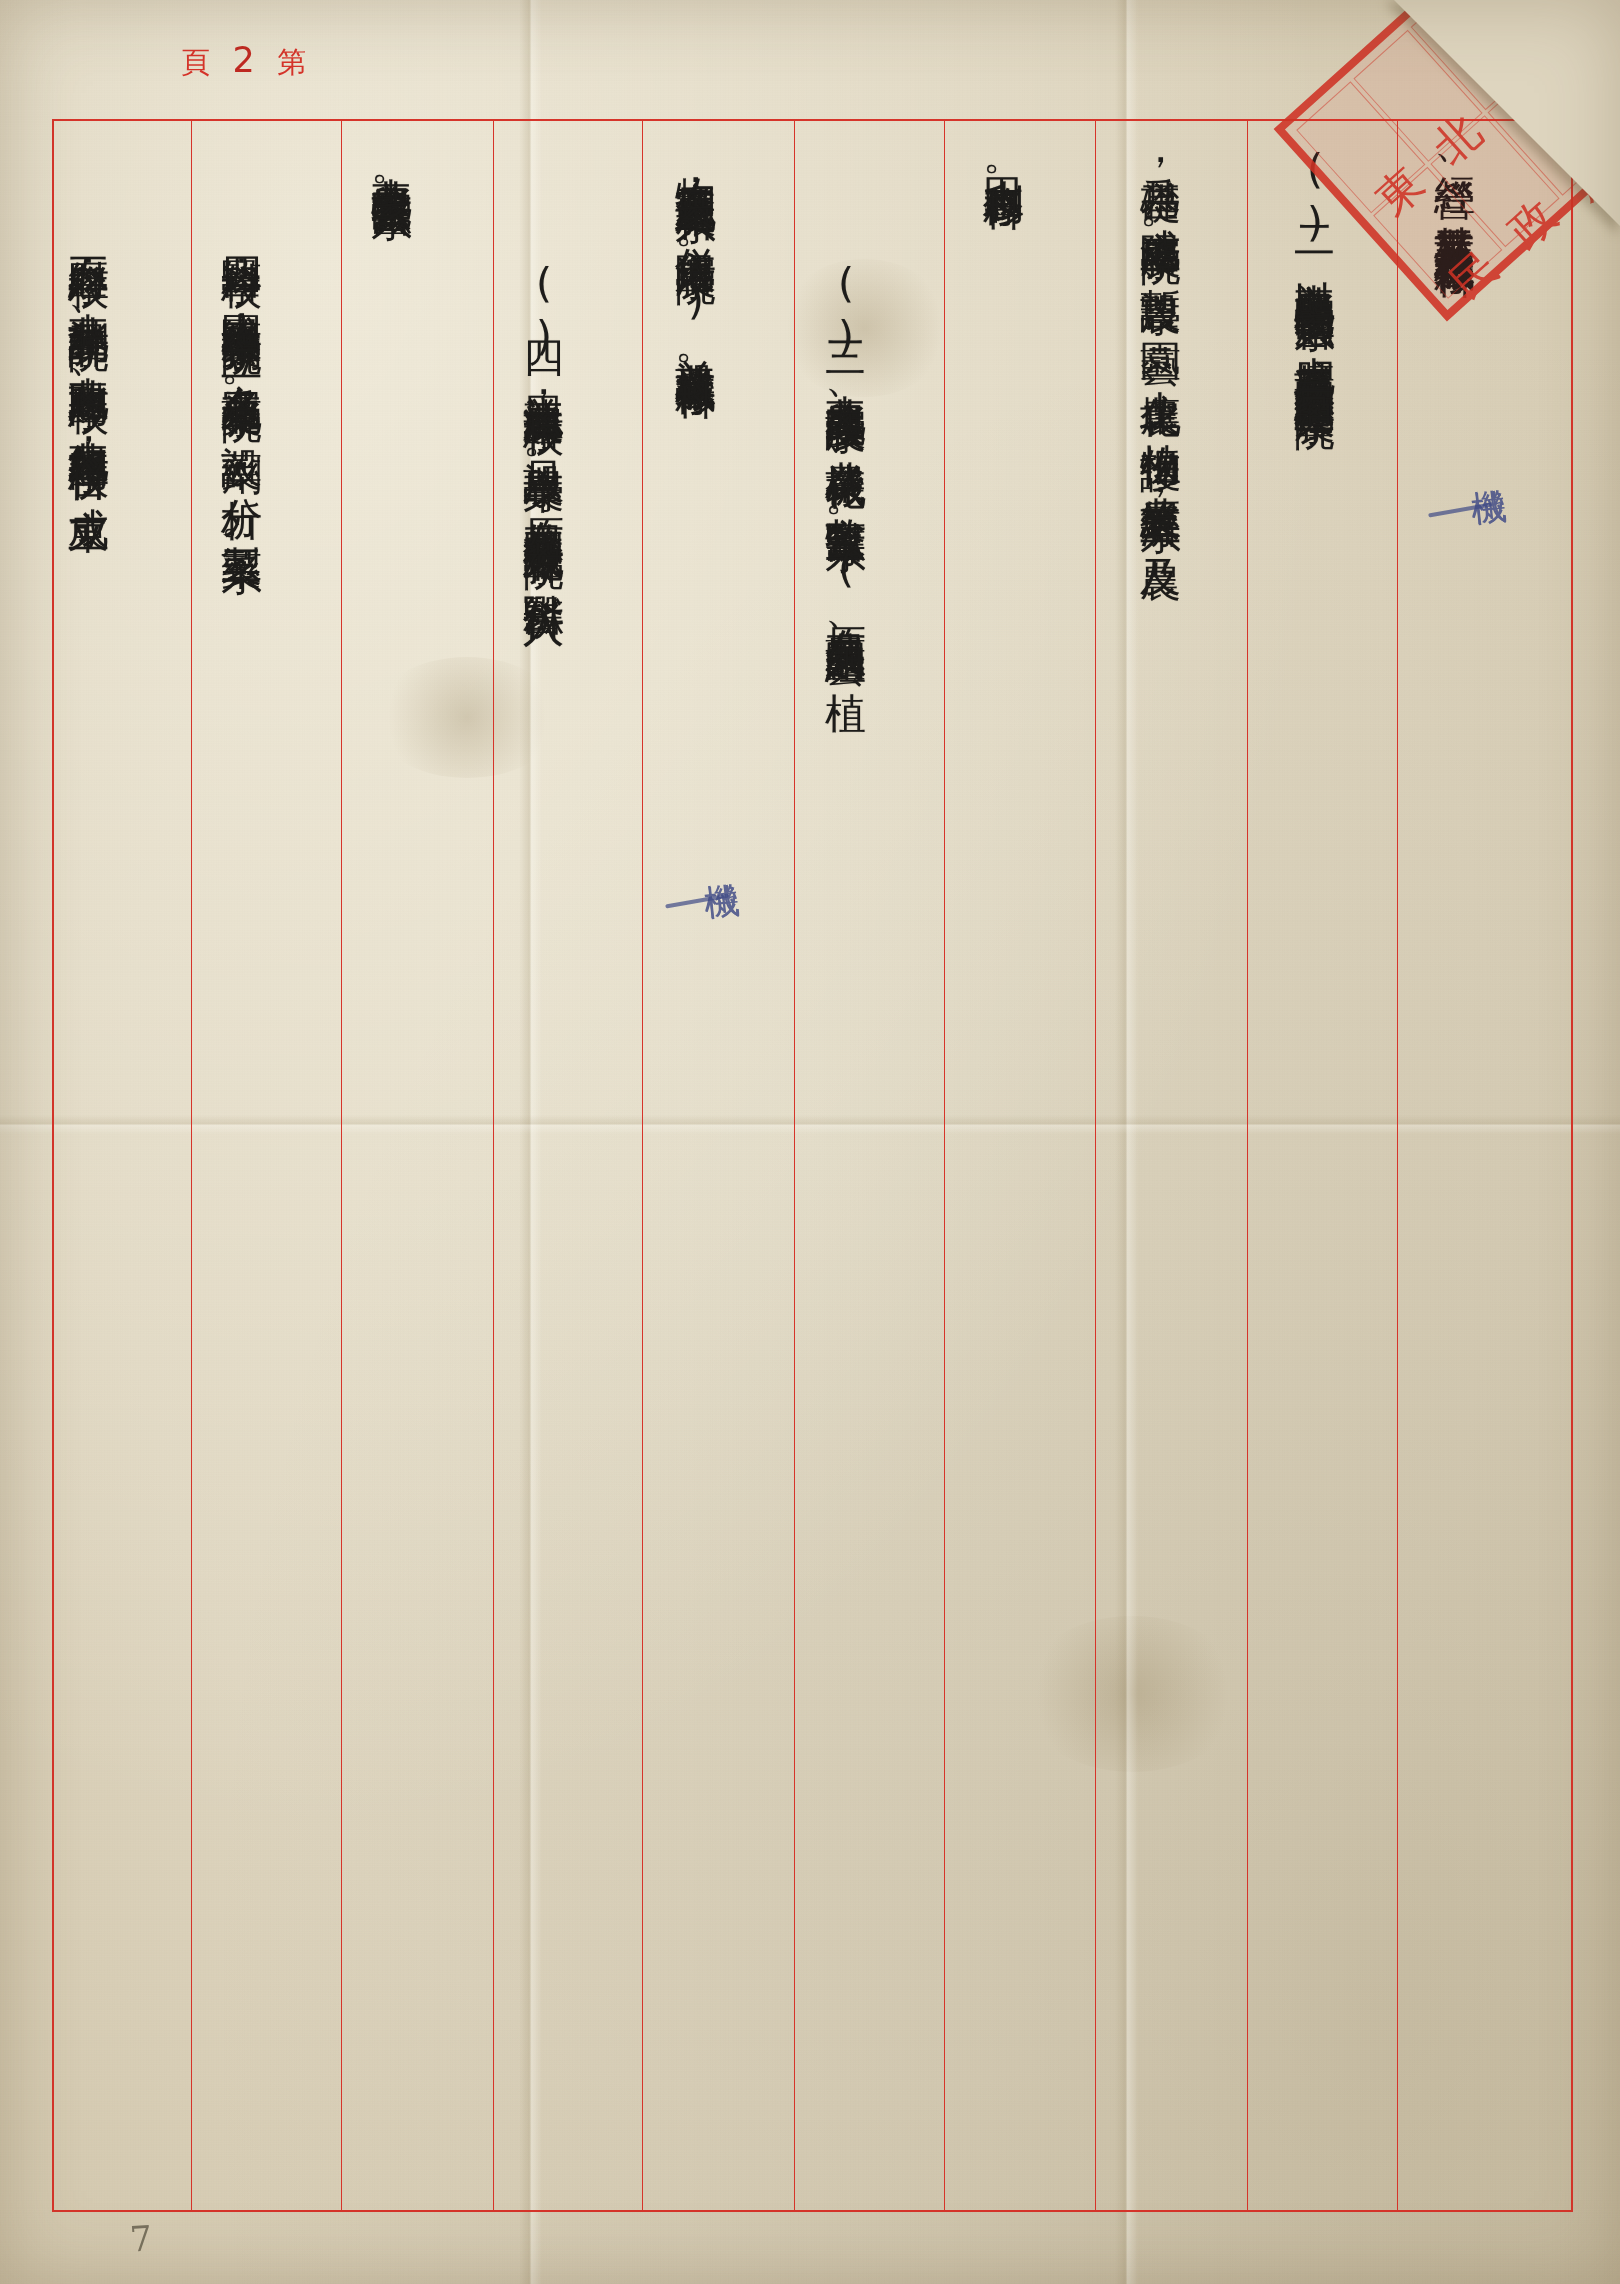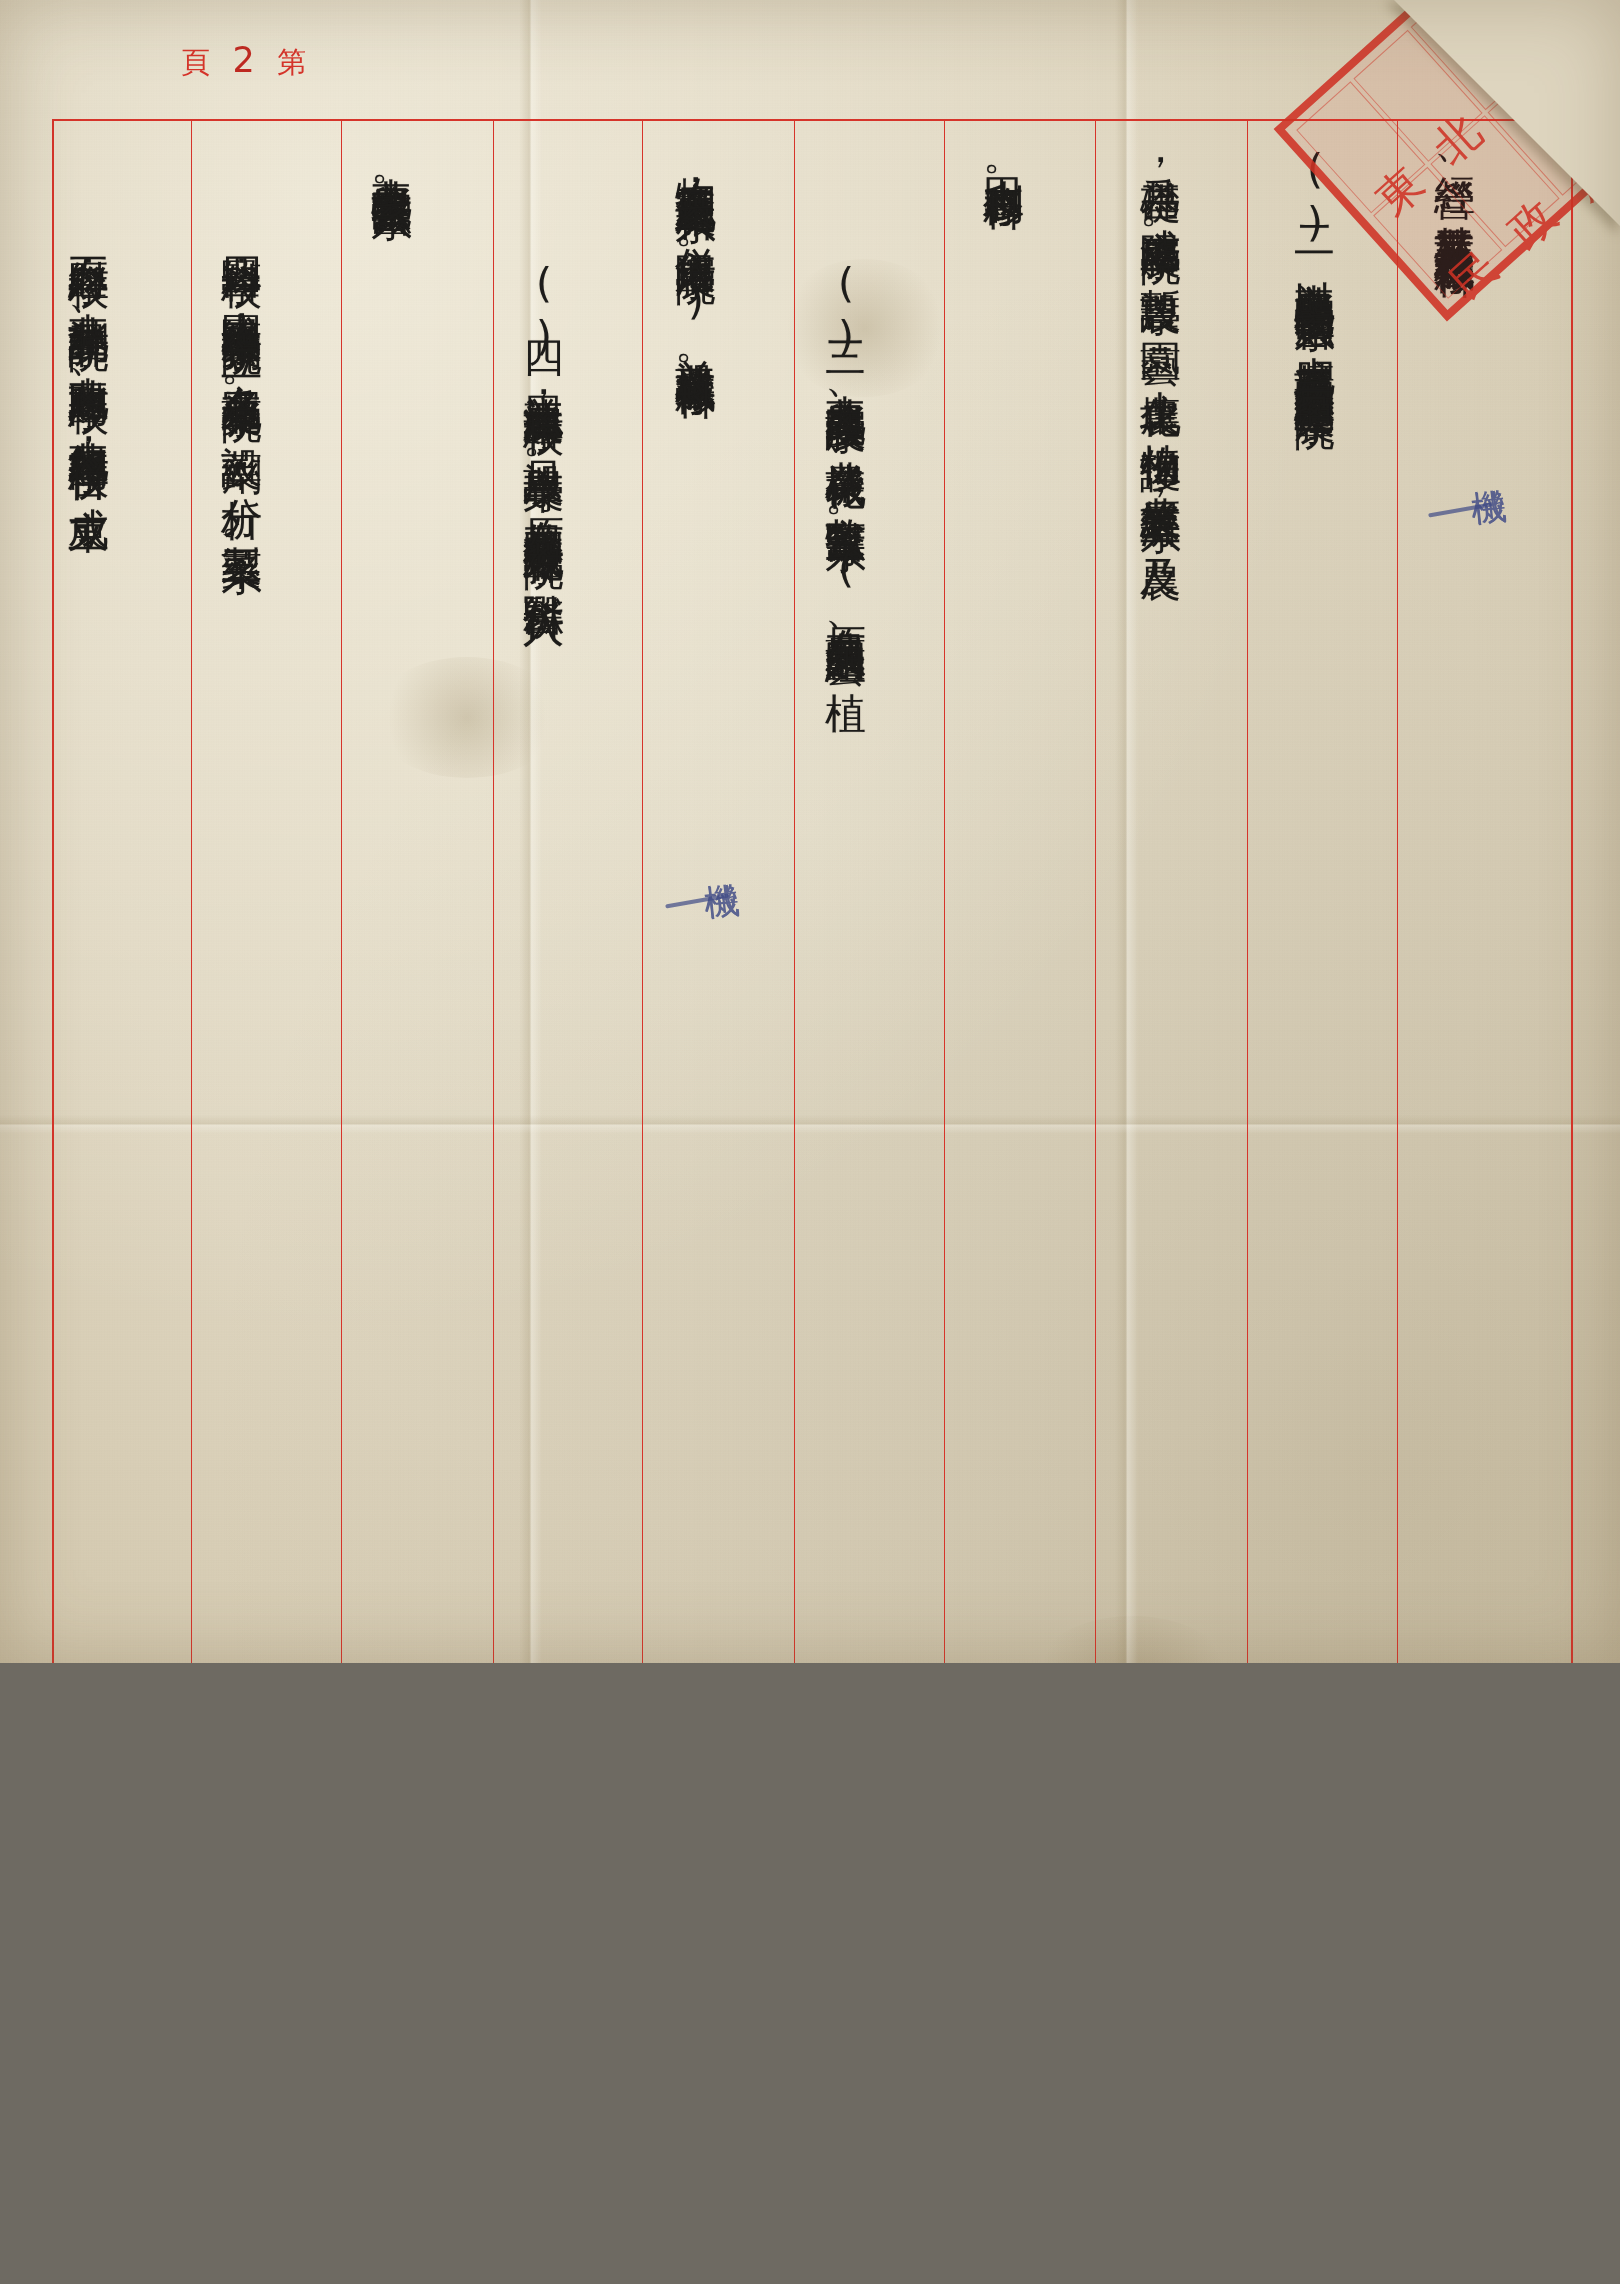--- a/index.html
+++ b/index.html
@@ -3,21 +3,21 @@
 <meta charset="utf-8">
 <style>
   html, body {
     margin: 0;
     padding: 0;
     background: #6e6a62;
   }
   #page {
     position: relative;
     width: 1620px;
-    height: 1663px;
+    height: 2284px;
     overflow: hidden;
     background: #ded7c4;
     font-family: "DejaVu Sans", sans-serif;
   }
   
   #paper-base {
     position: absolute;
     inset: 0;
     background:
       radial-gradient(ellipse at 20% 12%, rgba(255,252,240,0.55) 0%, rgba(255,252,240,0) 55%),

